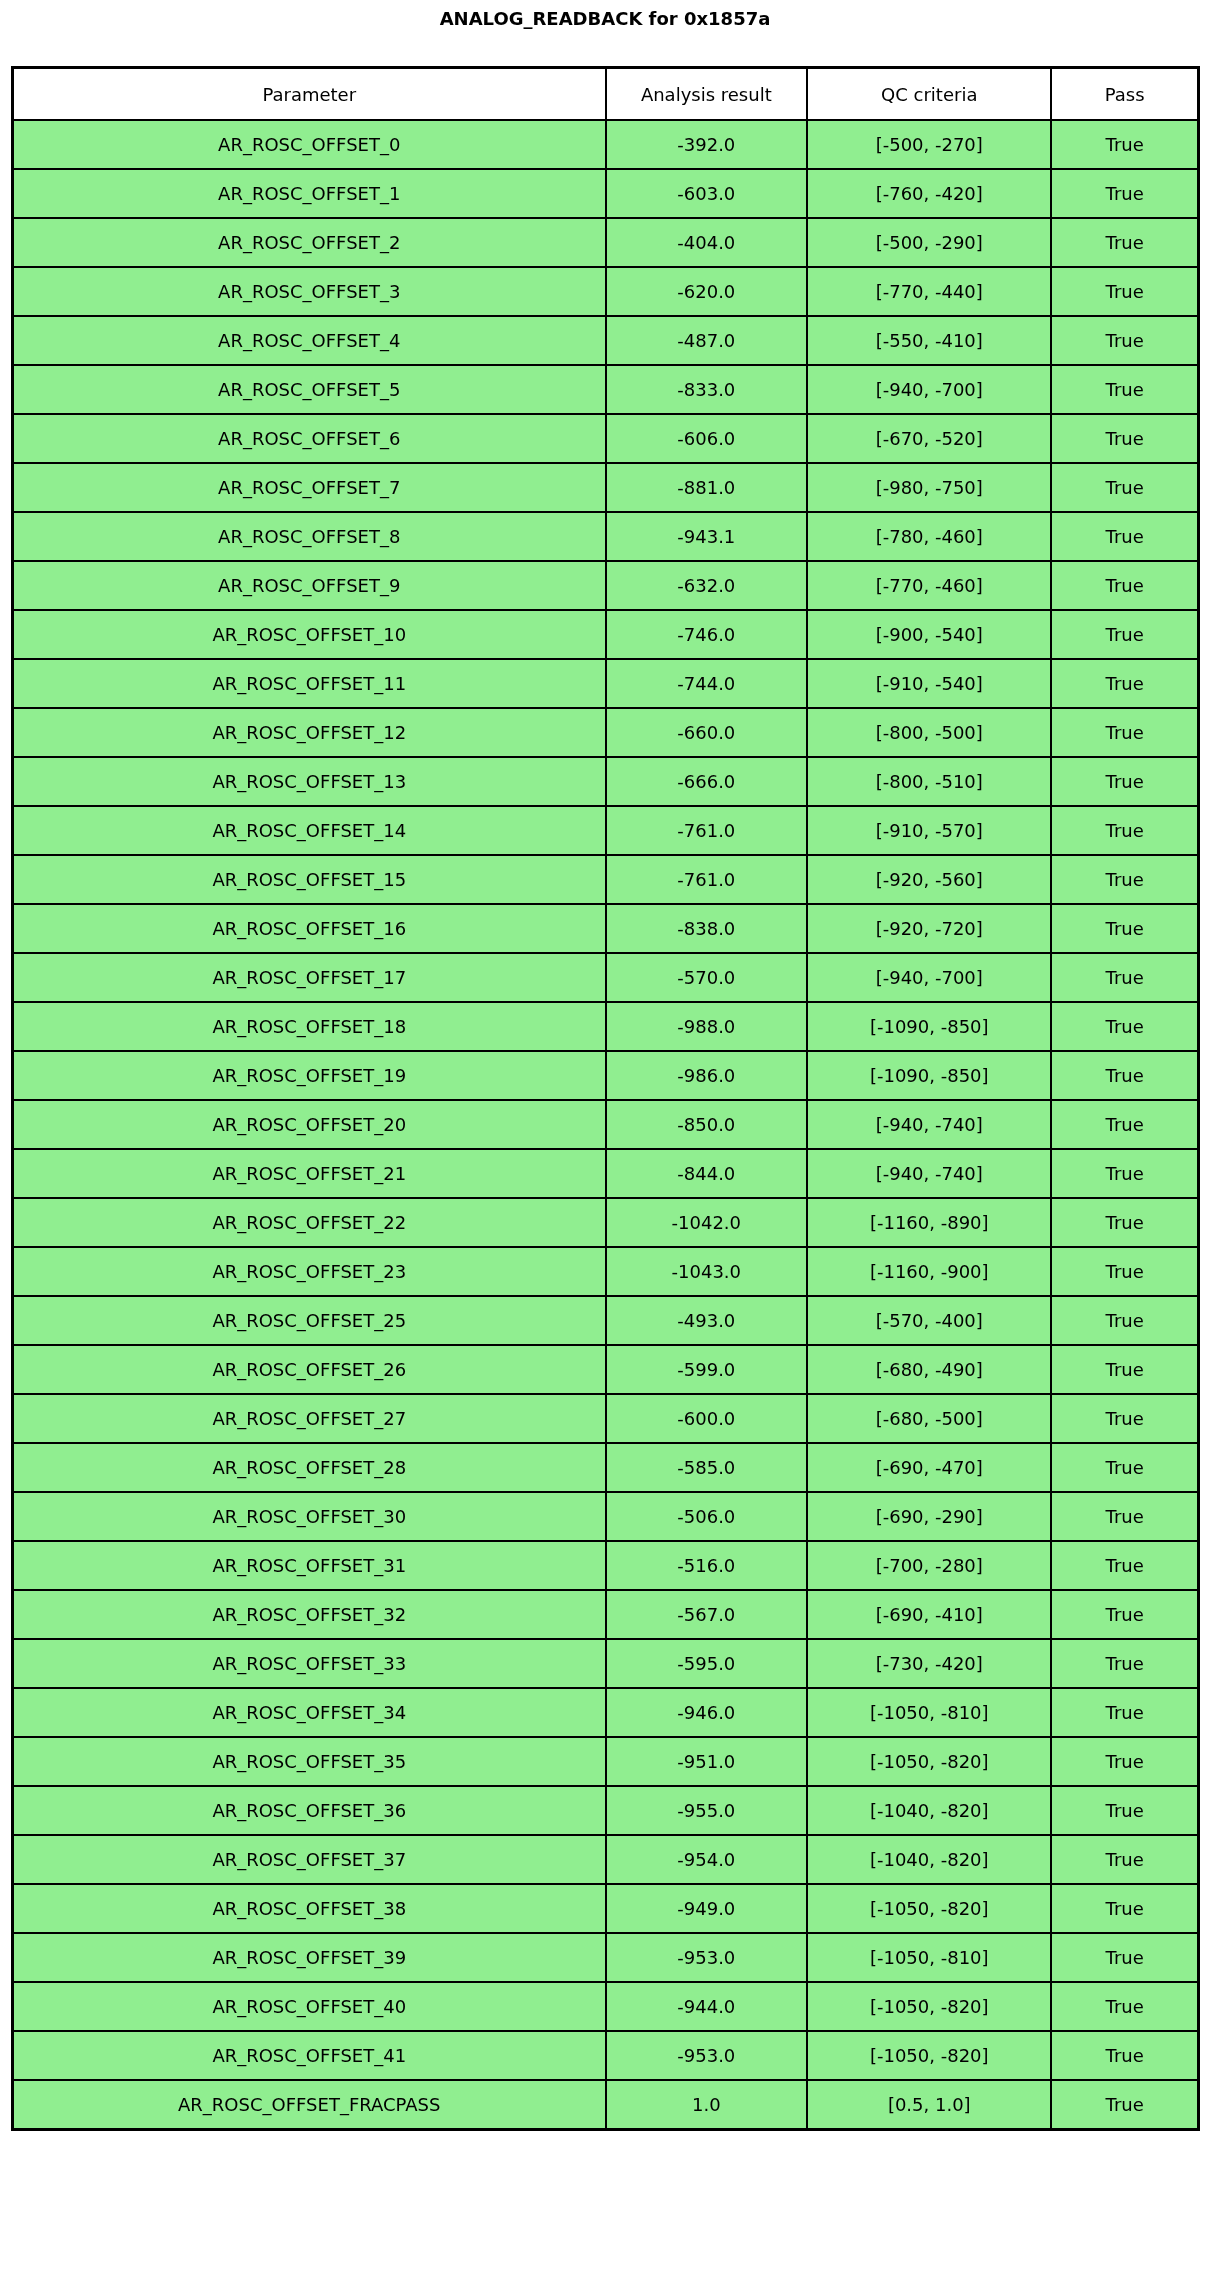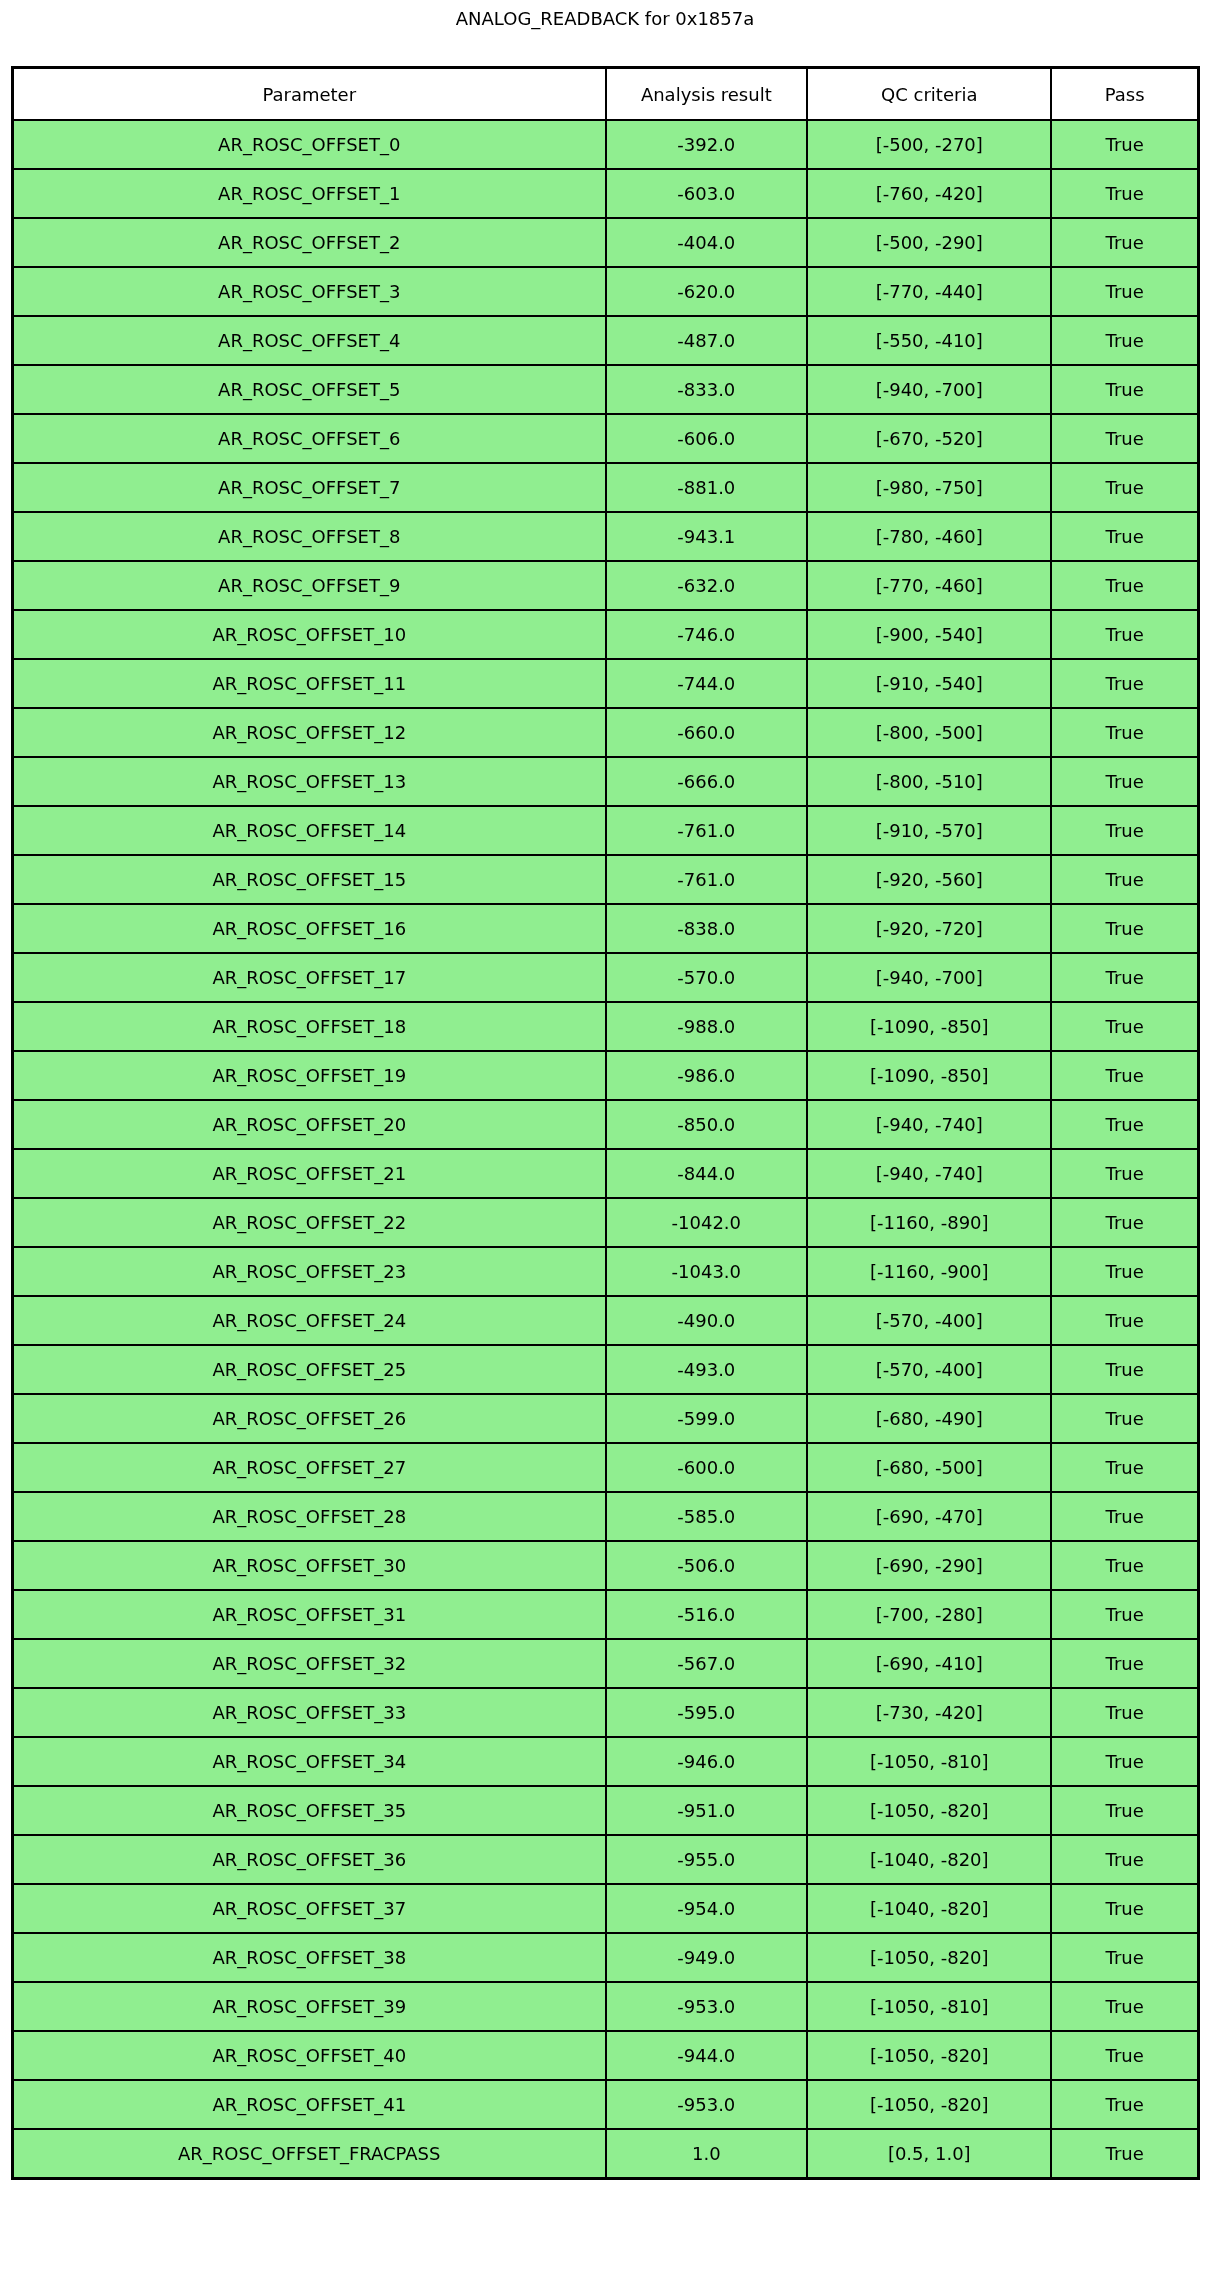--- a/index.html
+++ b/index.html
@@ -15,21 +15,21 @@
     position: relative;
     background: #ffffff;
   }
   .chart-title {
     position: absolute;
     top: 8px;
     left: 0;
     width: 100%;
     text-align: center;
     font-size: 18px;
-    font-weight: normal;
+    font-weight: bold;
     letter-spacing: 0px;
   }
   table.qc-table {
     position: absolute;
     top: 66px;
     left: 11px;
     width: 1189px;
     border-collapse: collapse;
     table-layout: fixed;
     font-size: 18px;
@@ -217,26 +217,20 @@
           <td>[-1160, -890]</td>
           <td>True</td>
         </tr>
         <tr>
           <td>AR_ROSC_OFFSET_23</td>
           <td>-1043.0</td>
           <td>[-1160, -900]</td>
           <td>True</td>
         </tr>
         <tr>
-          <td>AR_ROSC_OFFSET_24</td>
-          <td>-490.0</td>
-          <td>[-570, -400]</td>
-          <td>True</td>
-        </tr>
-        <tr>
           <td>AR_ROSC_OFFSET_25</td>
           <td>-493.0</td>
           <td>[-570, -400]</td>
           <td>True</td>
         </tr>
         <tr>
           <td>AR_ROSC_OFFSET_26</td>
           <td>-599.0</td>
           <td>[-680, -490]</td>
           <td>True</td>

